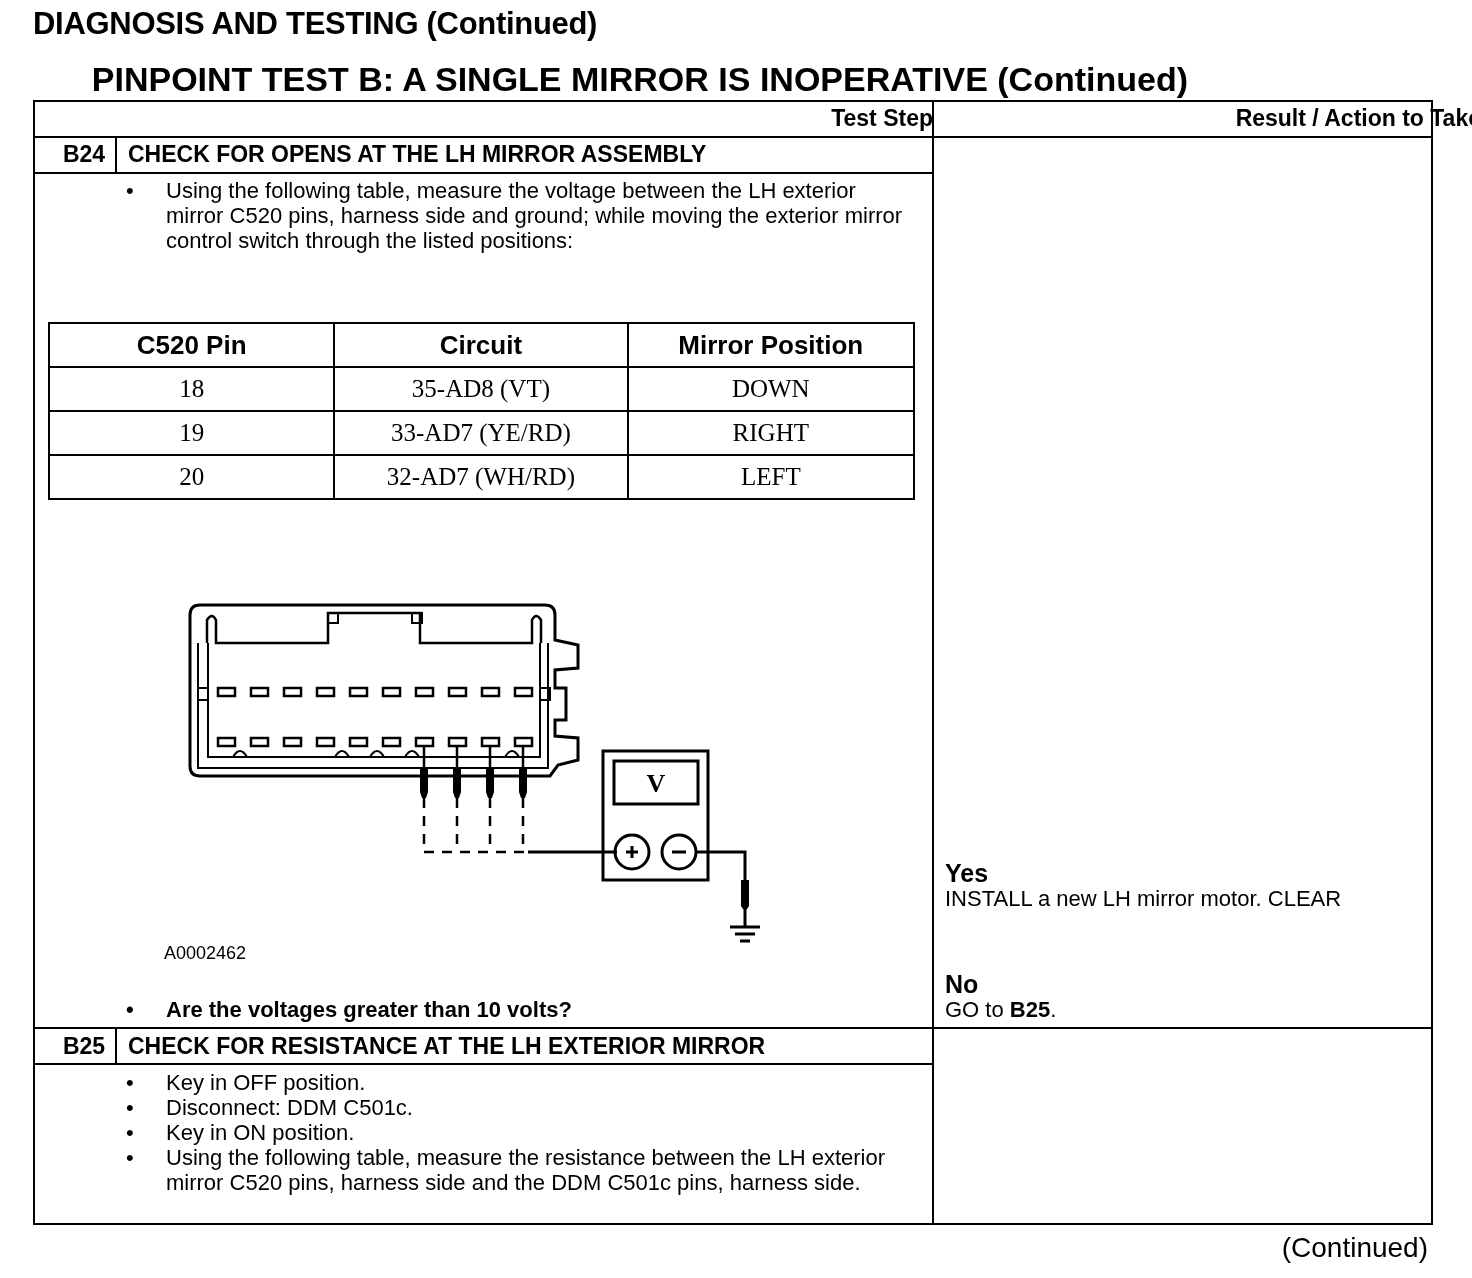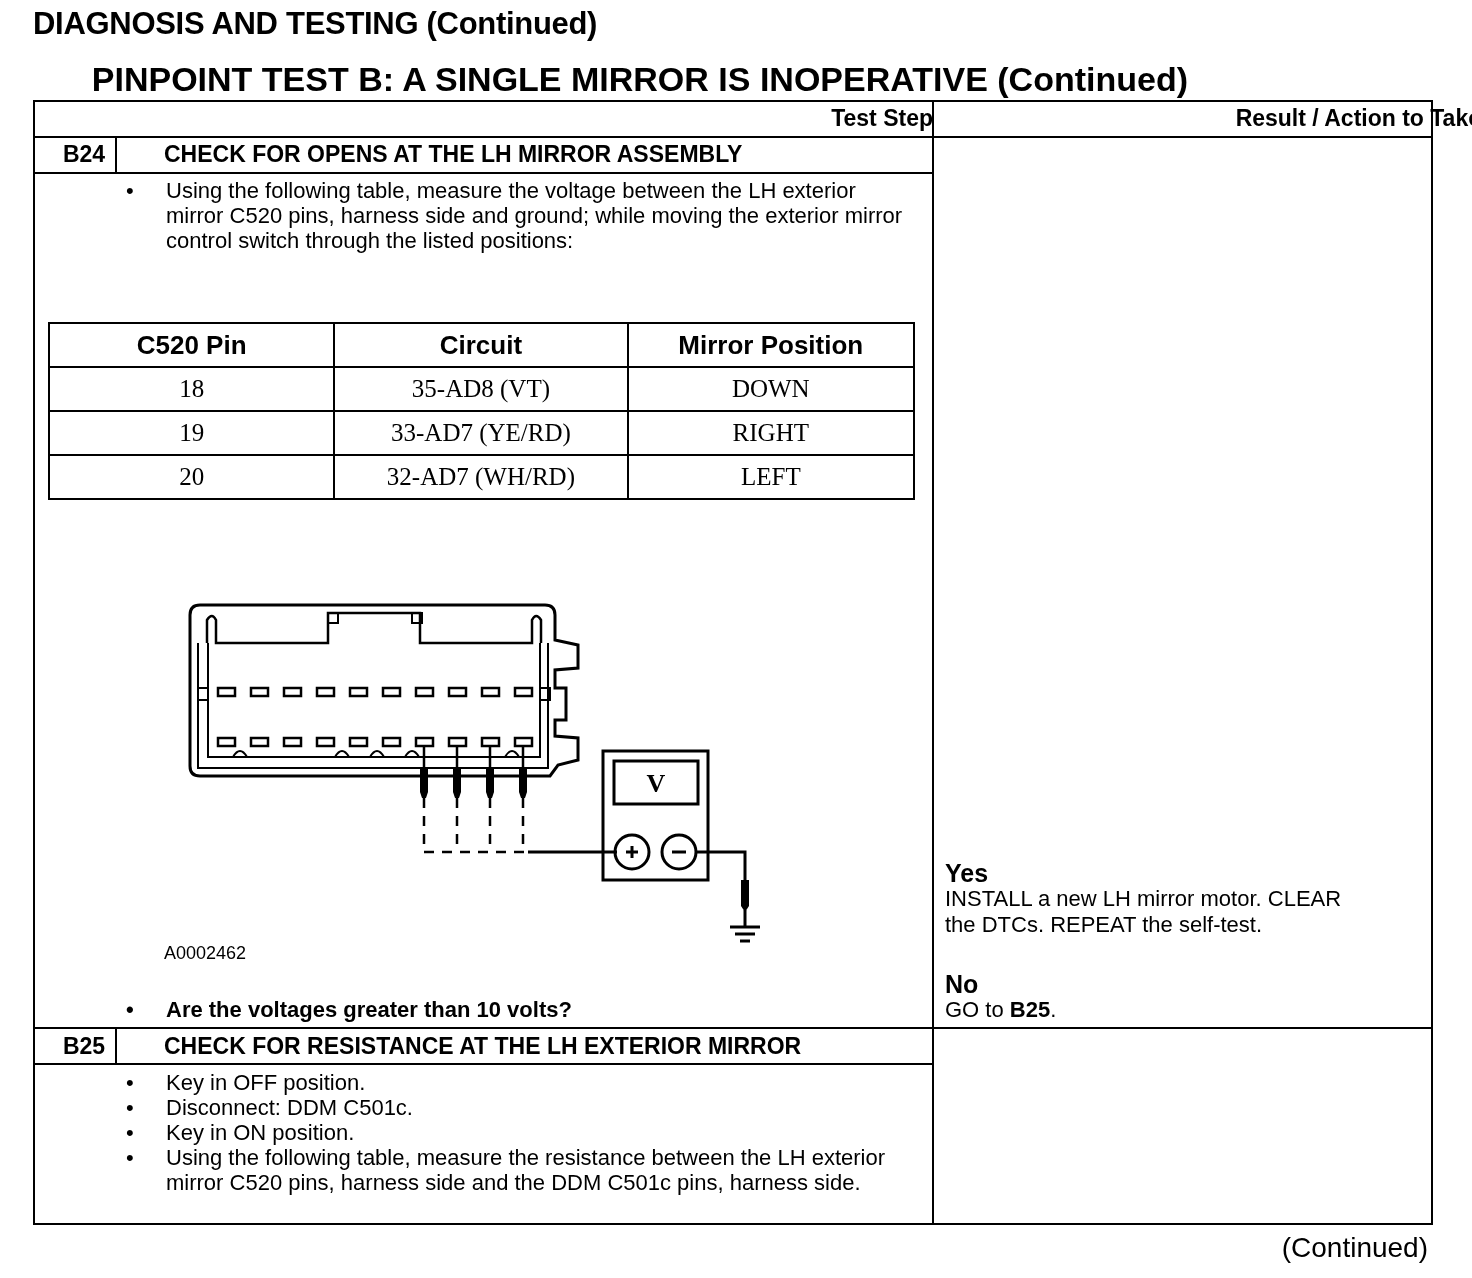--- a/index.html
+++ b/index.html
@@ -4,21 +4,21 @@
   <style>
     html, body { margin: 0; padding: 0; background: #ffffff; }
     body { width: 1472px; height: 1278px; position: relative; overflow: hidden; color: #000; font-family: "Liberation Sans", sans-serif; }
     .page-title { position: absolute; left: 33px; top: 6px; font-size: 31px; font-weight: bold; letter-spacing: -0.3px; white-space: nowrap; }
     .test-title { position: absolute; left: 0; width: 1188px; top: 60px; text-align: right; font-size: 34px; font-weight: bold; white-space: nowrap; }
     .grid { position: absolute; left: 33px; top: 100px; width: 1400px; height: 1125px; border: 2px solid #000; box-sizing: border-box; }
     .hline { position: absolute; height: 0; border-top: 2px solid #000; }
     .vline { position: absolute; width: 0; border-left: 2px solid #000; }
     .hdr { position: absolute; font-size: 23px; font-weight: bold; text-align: right; white-space: nowrap; }
     .step-id { position: absolute; font-size: 23px; font-weight: bold; width: 100px; text-align: center; }
-    .step-title { position: absolute; font-size: 23px; font-weight: bold; white-space: nowrap; margin-left: 36px; }
+    .step-title { position: absolute; font-size: 23px; font-weight: bold; white-space: nowrap; }
     .bullet-list { position: absolute; font-size: 22px; line-height: 25px; }
     .bullet { position: relative; padding-left: 40px; }
     .bullet::before { content: "\2022"; position: absolute; left: 0; top: 0; }
     .bold { font-weight: bold; }
     table.pin-table { position: absolute; left: 48px; top: 322px; width: 867px; border-collapse: collapse; }
     table.pin-table th, table.pin-table td { border: 2px solid #000; height: 42px; padding: 0; text-align: center; }
     table.pin-table th { font-family: "Liberation Sans", sans-serif; font-weight: bold; font-size: 26px; }
     table.pin-table td { font-family: "Liberation Serif", serif; font-size: 25px; }
     .fig-id { position: absolute; left: 164px; top: 943px; font-size: 18px; }
     .result-block { position: absolute; left: 945px; font-size: 22px; line-height: 26px; }
@@ -180,21 +180,20 @@
 
 <div class="fig-id">A0002462</div>
 
 <div class="bullet-list bold" style="left:126px; top:997px; width:780px;">
   <div class="bullet">Are the voltages greater than 10 volts?</div>
 </div>
 
 <div class="result-block" style="top:860px;">
   <div class="result-head">Yes</div>
   <div>INSTALL a new LH mirror motor. CLEAR</div>
-  <div>the DTCs. REPEAT the self-test.</div>
 </div>
 <div class="result-block" style="top:971px;">
   <div class="result-head">No</div>
   <div><span>GO to </span><span class="bold">B25</span><span>.</span></div>
 </div>
 
 <div class="step-id" style="left:34px; top:1033px;">B25</div>
 <div class="step-title" style="left:128px; top:1033px;">CHECK FOR RESISTANCE AT THE LH EXTERIOR MIRROR</div>
 
 <div class="bullet-list" style="left:126px; top:1070px; width:780px;">

